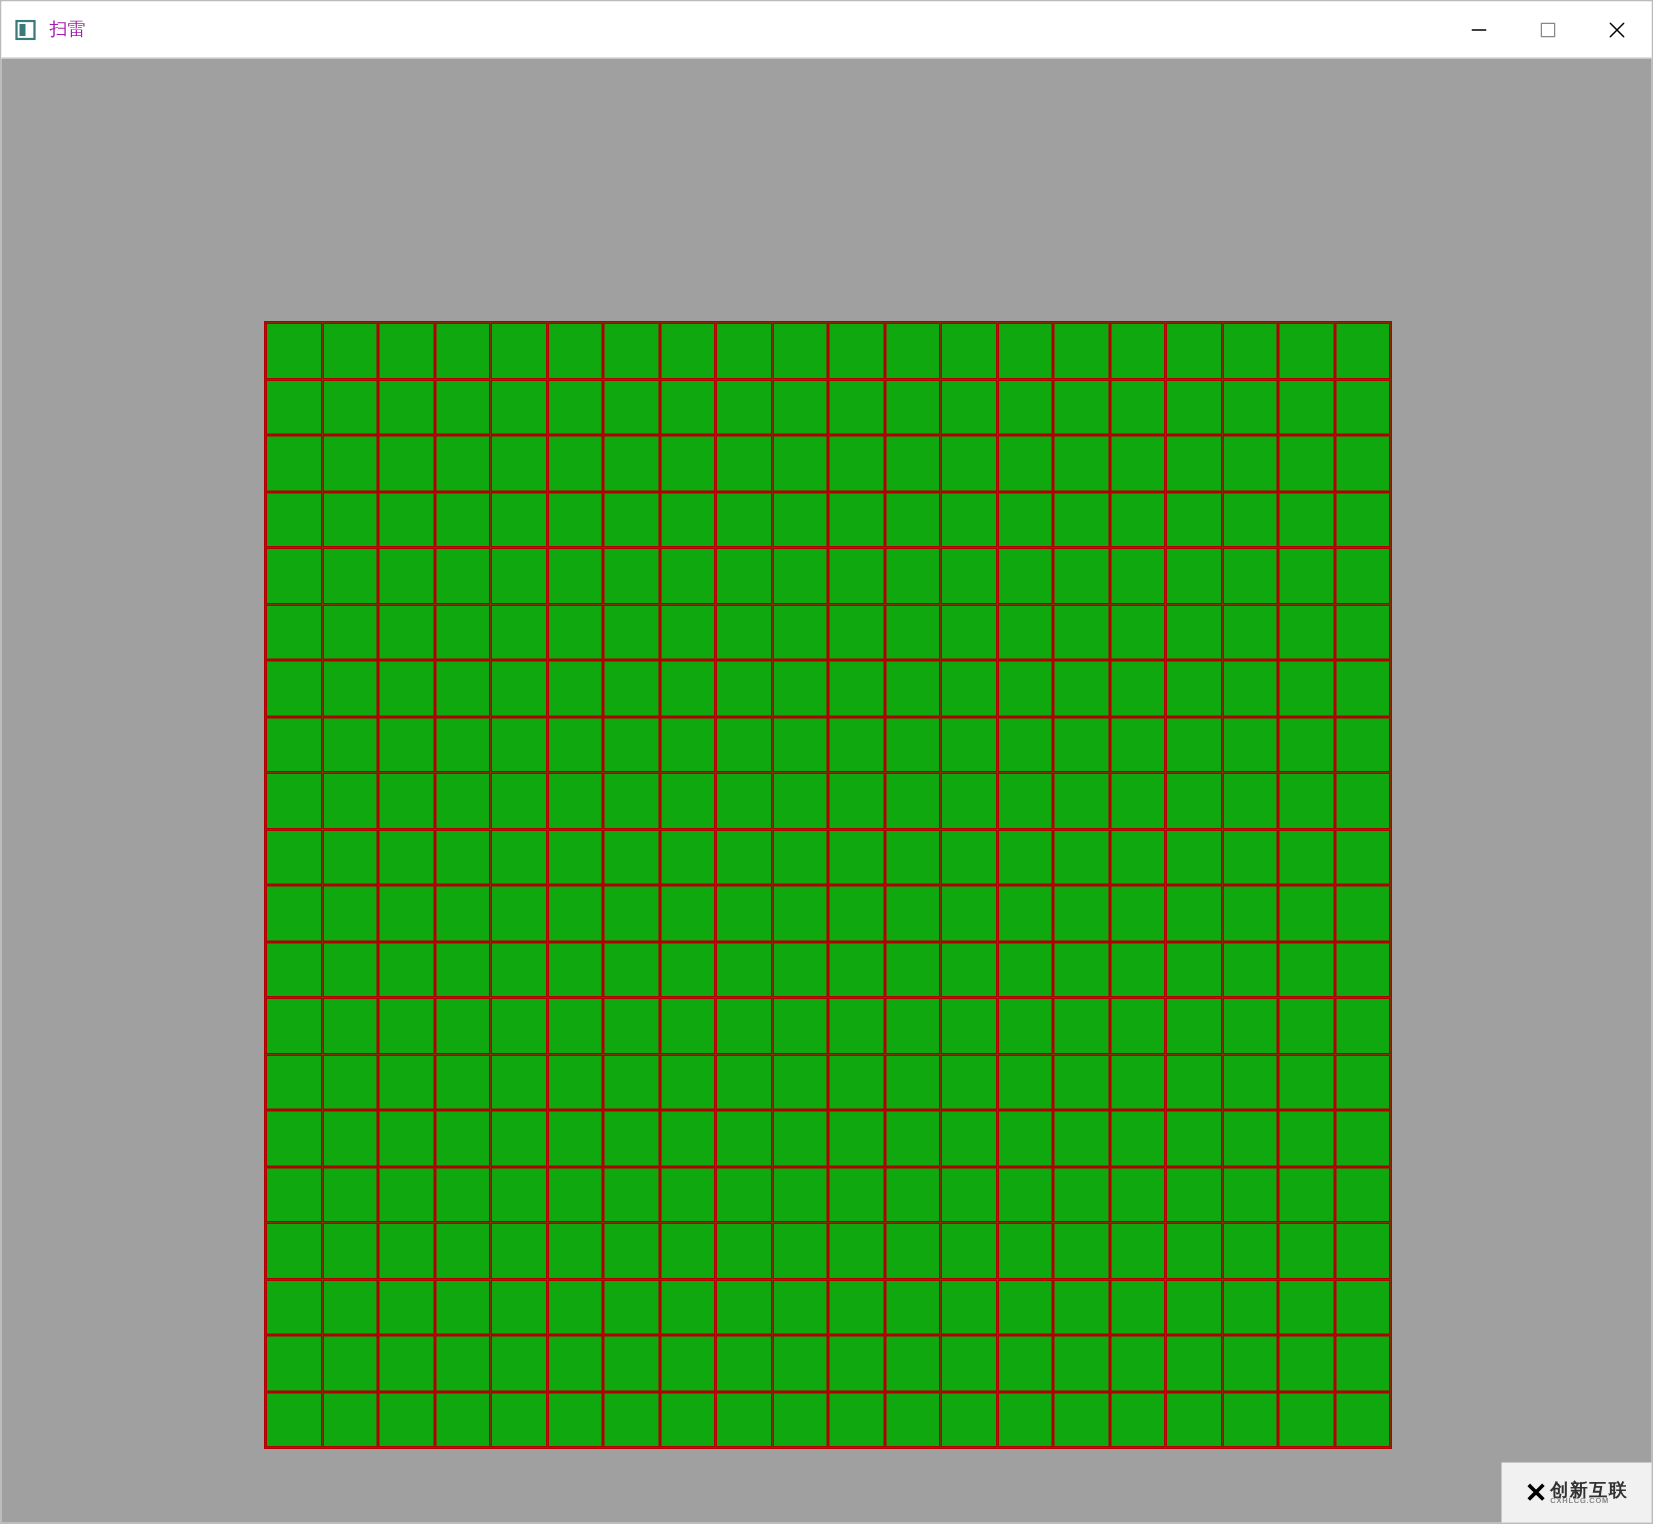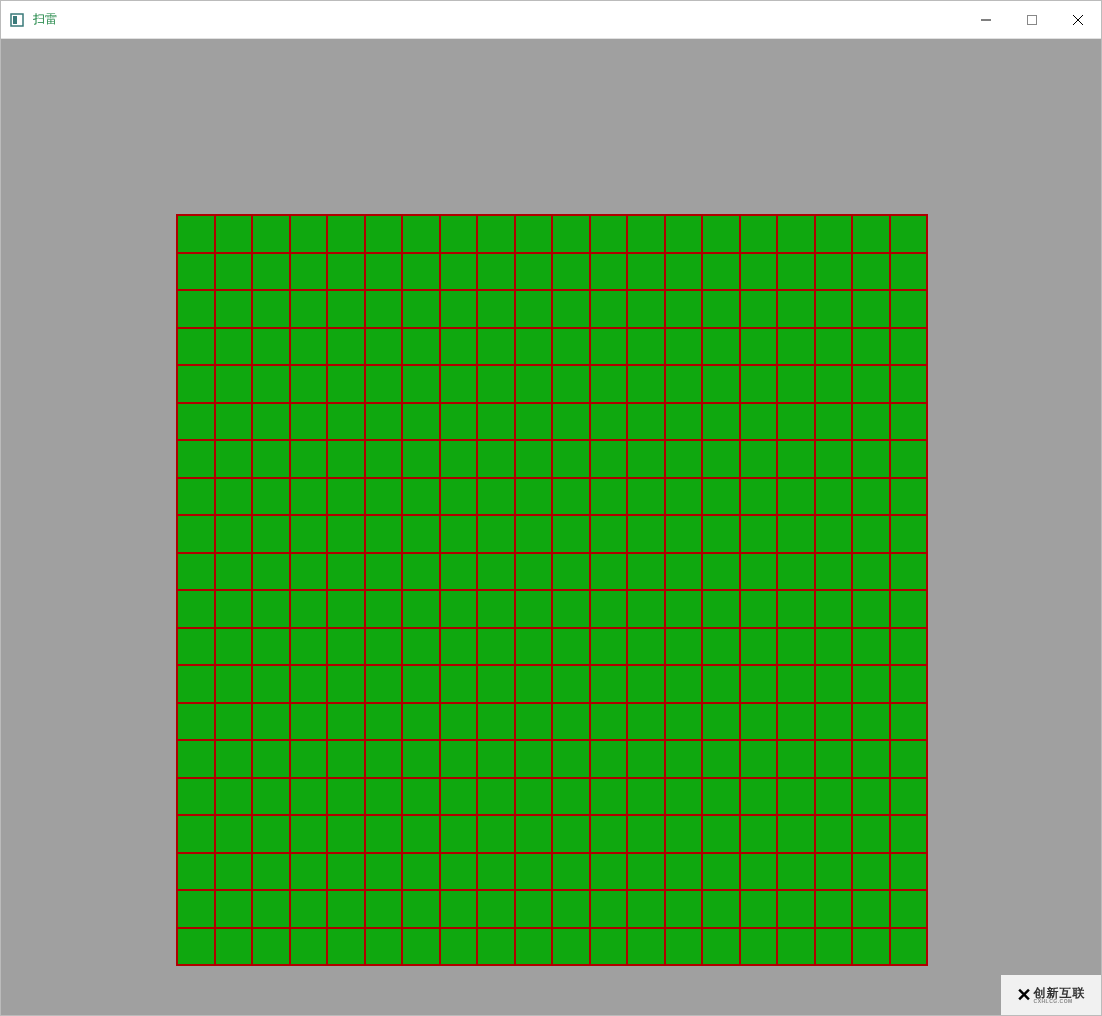--- a/index.html
+++ b/index.html
@@ -2,21 +2,21 @@
 <html><head>
 <meta charset="utf-8">
 <style>
   * { margin: 0; padding: 0; box-sizing: border-box; }
   html, body { width: 1102px; height: 1016px; overflow: hidden; font-family: "Microsoft YaHei", "Segoe UI", sans-serif; background: #fff; }
   .window { width: 1102px; height: 1016px; display: flex; flex-direction: column; border: 1px solid #bbb; position: relative; }
   .titlebar { height: 38px; background: #ffffff; display: flex; align-items: center; justify-content: space-between; padding-left: 8px; border-bottom: 1px solid #e0e0e0; }
   .titlebar-left { display: flex; align-items: center; gap: 8px; }
   .app-icon { width: 16px; height: 16px; display: inline-flex; align-items: center; justify-content: center; }
   .app-icon svg { width: 14px; height: 14px; }
-  .title-text { font-size: 12px; color: #15803d; }
+  .title-text { font-size: 12px; color: #a21caf; }
   .window-controls { display: flex; height: 100%; }
   .window-controls .ctrl { width: 46px; height: 38px; display: flex; align-items: center; justify-content: center; color: #000; }
   .window-controls .ctrl.maximize { color: #888; }
   .window-controls .ctrl svg { width: 10px; height: 10px; }
   .client-area { flex: 1; background: #a0a0a0; position: relative; }
   .minesweeper-board {
     position: absolute;
     left: 175px;
     top: 175px;
     width: 752px;

